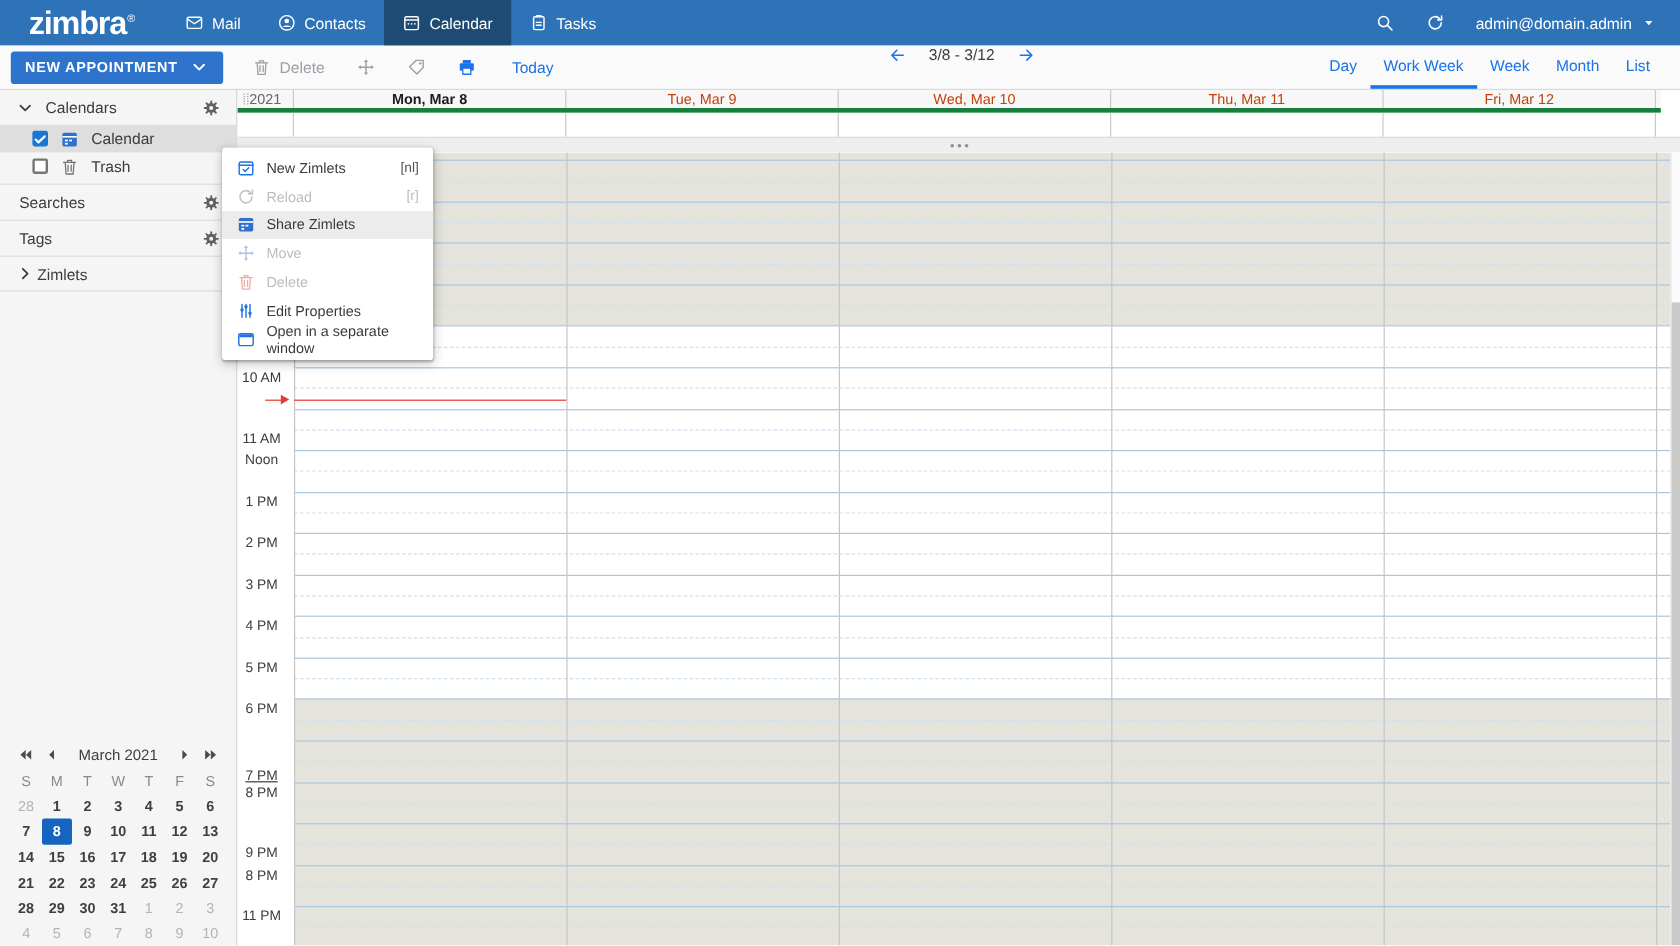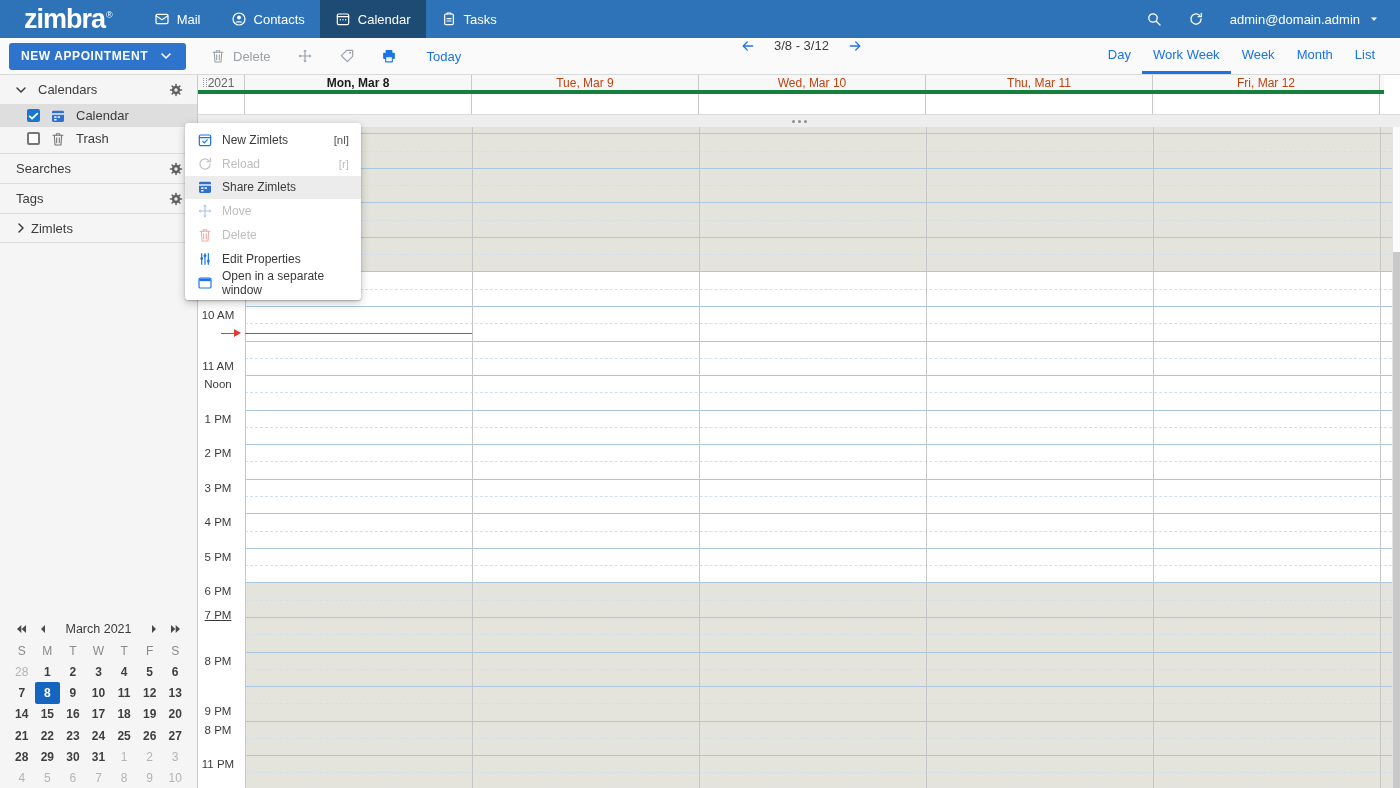--- a/index.html
+++ b/index.html
@@ -539,21 +539,21 @@
         <div class="day-col" style="left: 956px; z-index: 2;"></div>
         <div class="hlabel" style="top: 182px; z-index: 2;">10 AM</div>
         <div class="hlabel" style="top: 233px; z-index: 2;">11 AM</div>
         <div class="hlabel" style="top: 251.1px; z-index: 2;">Noon</div>
         <div class="hlabel" style="top: 285.65px; z-index: 2;">1 PM</div>
         <div class="hlabel" style="top: 320.2px; z-index: 2;">2 PM</div>
         <div class="hlabel" style="top: 354.75px; z-index: 2;">3 PM</div>
         <div class="hlabel" style="top: 389.3px; z-index: 2;">4 PM</div>
         <div class="hlabel" style="top: 423.85px; z-index: 2;">5 PM</div>
         <div class="hlabel" style="top: 458.4px; z-index: 2;">6 PM</div>
-        <div class="hlabel" style="top: 482px; z-index: 2; text-decoration: underline;">7 PM</div>
+        <div class="hlabel" style="top: 514px; z-index: 2; text-decoration: underline;">7 PM</div>
         <div class="hlabel" style="top: 527.5px; z-index: 2;">8 PM</div>
         <div class="hlabel" style="top: 554px; z-index: 2; margin-top: 24px;">9 PM</div>
         <div class="hlabel" style="top: 596.6px; z-index: 2;">8 PM</div>
         <div class="hlabel" style="top: 631.15px; z-index: 2;">11 PM</div>
       </div>
   </main>
 
   <div class="context-menu" id="context-menu">
       <div class="menu-item">
         <span class="icon mi-blue">

